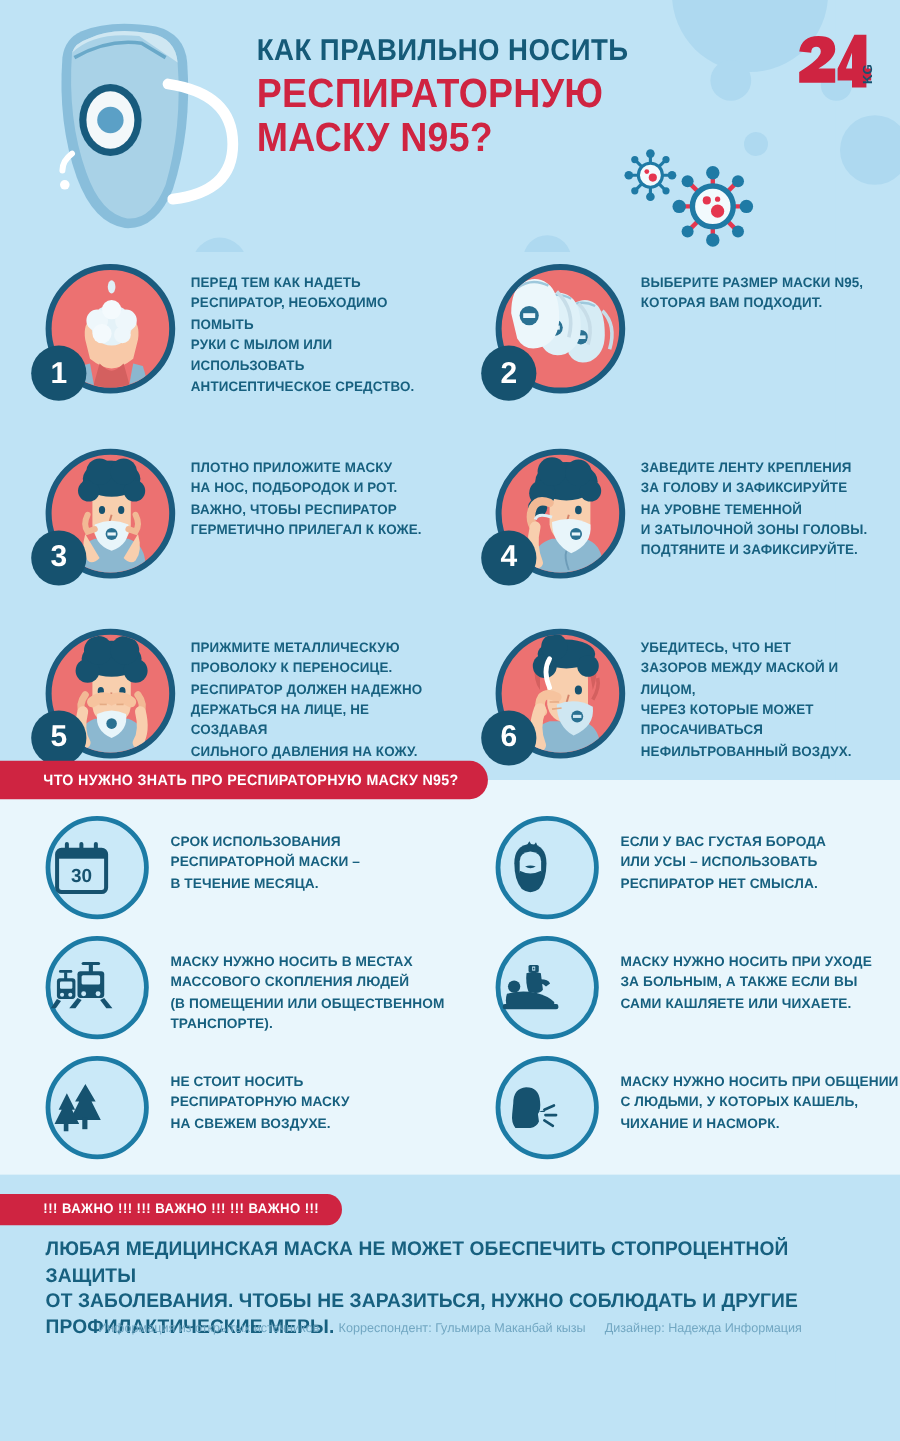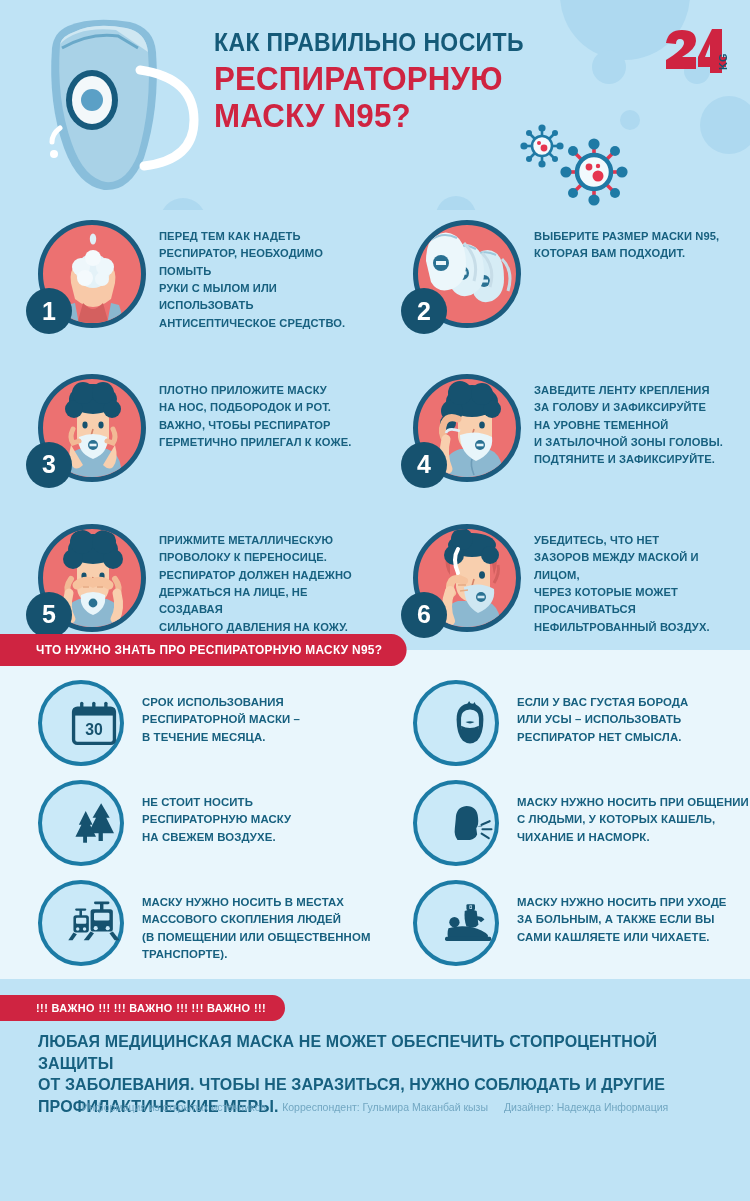--- a/index.html
+++ b/index.html
@@ -159,21 +159,21 @@
     padding-left: 38px;
   }
   .fact-circle {
     flex: 0 0 86px;
     width: 86px; height: 86px;
     border-radius: 50%;
     background: #cae9f8;
     border: 4px solid #1c7ba5;
     display: flex;
     align-items: center;
-    justify-content: flex-end;
+    justify-content: flex-start;
   }
   .fact-text {
     margin-left: 18px;
     margin-top: 14px;
     color: #17607f;
     font-weight: bold;
     font-size: 11.4px;
     line-height: 1.52;
     letter-spacing: 0.1px;
     white-space: pre-line;
@@ -552,53 +552,20 @@
         </div>
         <div class="fact-text">ЕСЛИ У ВАС ГУСТАЯ БОРОДА
 ИЛИ УСЫ – ИСПОЛЬЗОВАТЬ
 РЕСПИРАТОР НЕТ СМЫСЛА.</div>
       </div>
     </div>
 
     <div class="fact-row" style="margin-top:14px;">
       <div class="fact">
         <div class="fact-circle">
-          <svg viewBox="0 0 56 56" width="48" height="48">
-            <path d="M34 5 L44 22 L40 22 L49 40 L19 40 L28 22 L24 22 Z" fill="#16526f"></path>
-            <rect x="31" y="38" width="5" height="11" fill="#16526f"></rect>
-            <path d="M16 14 L24 30 L21 30 L28 44 L4 44 L11 30 L8 30 Z" fill="#16526f"></path>
-            <rect x="13" y="42" width="4.5" height="9" fill="#16526f"></rect>
-          </svg>
-        </div>
-        <div class="fact-text">НЕ СТОИТ НОСИТЬ
-РЕСПИРАТОРНУЮ МАСКУ
-НА СВЕЖЕМ ВОЗДУХЕ.</div>
-      </div>
-
-      <div class="fact">
-        <div class="fact-circle">
-          <svg viewBox="0 0 56 56" width="50" height="50">
-            <path d="M12 24 Q12 10 24 9 Q36 9 37 22 Q38 30 35 34 L36 41 Q34 46 28 47 L14 47 Q10 42 11 34 Z" fill="#16526f"></path>
-            <path d="M36 32 Q40 30 42 32" fill="#16526f"></path>
-            <g stroke="#16526f" stroke-width="2.4" stroke-linecap="round">
-              <line x1="41" y1="30" x2="50" y2="26"></line>
-              <line x1="42" y1="35" x2="52" y2="35"></line>
-              <line x1="41" y1="40" x2="49" y2="45"></line>
-            </g>
-          </svg>
-        </div>
-        <div class="fact-text">МАСКУ НУЖНО НОСИТЬ ПРИ ОБЩЕНИИ
-С ЛЮДЬМИ, У КОТОРЫХ КАШЕЛЬ,
-ЧИХАНИЕ И НАСМОРК.</div>
-      </div>
-    </div>
-
-    <div class="fact-row" style="margin-top:14px;">
-      <div class="fact">
-        <div class="fact-circle">
           <svg viewBox="0 0 60 56" width="52" height="48">
             <rect x="26" y="12" width="26" height="26" rx="3" fill="#16526f"></rect>
             <rect x="30" y="16" width="18" height="9" rx="1.5" fill="#cae9f8"></rect>
             <rect x="37" y="5" width="4" height="8" fill="#16526f"></rect>
             <rect x="30" y="3" width="18" height="3" rx="1.5" fill="#16526f"></rect>
             <circle cx="32" cy="34" r="2.4" fill="#cae9f8"></circle>
             <circle cx="46" cy="34" r="2.4" fill="#cae9f8"></circle>
             <path d="M26 38 L18 48 L24 48 L30 40 Z" fill="#16526f"></path>
             <path d="M52 38 L60 48 L54 48 L48 40 Z" fill="#16526f"></path>
             <rect x="6" y="19" width="18" height="20" rx="3" fill="#16526f"></rect>
@@ -627,20 +594,53 @@
             <circle cx="13" cy="27" r="6" fill="#16526f"></circle>
             <path d="M6 34 Q20 30 34 33 Q46 36 52 42 L52 47 L6 47 Q4 40 6 34 Z" fill="#16526f"></path>
             <rect x="2" y="44" width="54" height="5" rx="2" fill="#16526f"></rect>
           </svg>
         </div>
         <div class="fact-text">МАСКУ НУЖНО НОСИТЬ ПРИ УХОДЕ
 ЗА БОЛЬНЫМ, А ТАКЖЕ ЕСЛИ ВЫ
 САМИ КАШЛЯЕТЕ ИЛИ ЧИХАЕТЕ.</div>
       </div>
     </div>
+
+    <div class="fact-row" style="margin-top:14px;">
+      <div class="fact">
+        <div class="fact-circle">
+          <svg viewBox="0 0 56 56" width="48" height="48">
+            <path d="M34 5 L44 22 L40 22 L49 40 L19 40 L28 22 L24 22 Z" fill="#16526f"></path>
+            <rect x="31" y="38" width="5" height="11" fill="#16526f"></rect>
+            <path d="M16 14 L24 30 L21 30 L28 44 L4 44 L11 30 L8 30 Z" fill="#16526f"></path>
+            <rect x="13" y="42" width="4.5" height="9" fill="#16526f"></rect>
+          </svg>
+        </div>
+        <div class="fact-text">НЕ СТОИТ НОСИТЬ
+РЕСПИРАТОРНУЮ МАСКУ
+НА СВЕЖЕМ ВОЗДУХЕ.</div>
+      </div>
+
+      <div class="fact">
+        <div class="fact-circle">
+          <svg viewBox="0 0 56 56" width="50" height="50">
+            <path d="M12 24 Q12 10 24 9 Q36 9 37 22 Q38 30 35 34 L36 41 Q34 46 28 47 L14 47 Q10 42 11 34 Z" fill="#16526f"></path>
+            <path d="M36 32 Q40 30 42 32" fill="#16526f"></path>
+            <g stroke="#16526f" stroke-width="2.4" stroke-linecap="round">
+              <line x1="41" y1="30" x2="50" y2="26"></line>
+              <line x1="42" y1="35" x2="52" y2="35"></line>
+              <line x1="41" y1="40" x2="49" y2="45"></line>
+            </g>
+          </svg>
+        </div>
+        <div class="fact-text">МАСКУ НУЖНО НОСИТЬ ПРИ ОБЩЕНИИ
+С ЛЮДЬМИ, У КОТОРЫХ КАШЕЛЬ,
+ЧИХАНИЕ И НАСМОРК.</div>
+      </div>
+    </div>
   </div>
 
   <div class="warning">
     <div class="warn-ribbon">!!! ВАЖНО !!!    !!! ВАЖНО !!!    !!! ВАЖНО !!!</div>
     <div class="warn-text">ЛЮБАЯ МЕДИЦИНСКАЯ МАСКА НЕ МОЖЕТ ОБЕСПЕЧИТЬ СТОПРОЦЕНТНОЙ ЗАЩИТЫ
 ОТ ЗАБОЛЕВАНИЯ. ЧТОБЫ НЕ ЗАРАЗИТЬСЯ, НУЖНО СОБЛЮДАТЬ И ДРУГИЕ
 ПРОФИЛАКТИЧЕСКИЕ МЕРЫ.</div>
     <div class="credits">
       <span>Информация из открытых источников</span>
       <span>Корреспондент: Гульмира Маканбай кызы</span>

